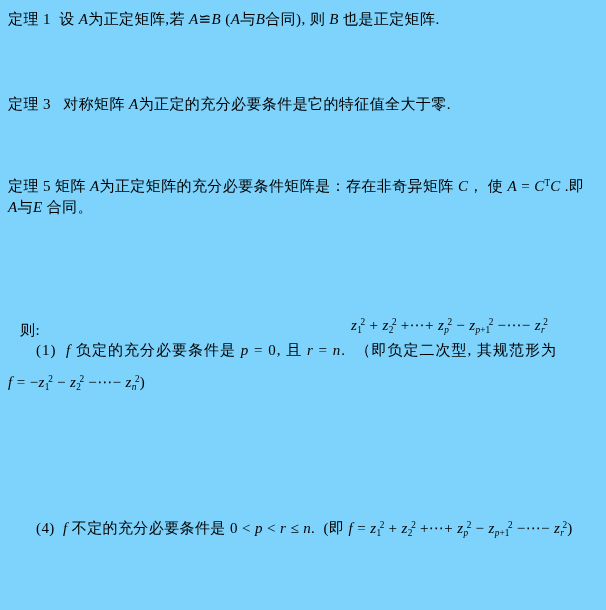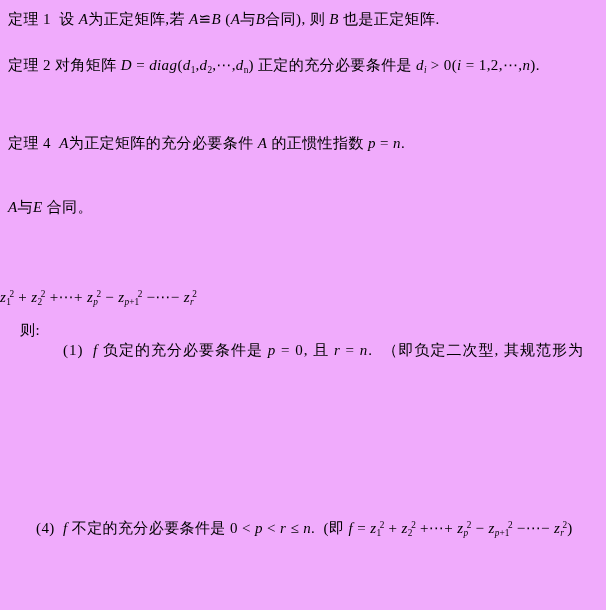--- a/index.html
+++ b/index.html
@@ -15,38 +15,39 @@
     overflow: hidden;
   }
   .line {
     position: absolute;
     left: 8px;
     white-space: pre;
     line-height: 20px;
   }
   .indent { left: 36px; }
   .then-indent { left: 20px; }
-  .center { left: 0; width: 548px; text-align: left; white-space: pre; }
-  .ls1 { letter-spacing: 1.0px; margin-left: 27px; }
+  .center { left: 0; width: 548px; text-align: right; white-space: pre; margin-top: 28px; }
+  .ls1 { letter-spacing: 1.0px; }
   .ls2 { letter-spacing: 1.4px; }
   i { font-style: italic; }
   sub, sup {
     font-size: 0.62em;
     line-height: 0;
     letter-spacing: 0;
   }
   sub { vertical-align: -0.35em; }
   sup { vertical-align: 0.55em; }
   sub + sup { margin-left: -0.15em; }
 </style>
 </head>
 <body>
 
-<div class="page" style="background: #f0abfc; color: rgb(0, 0, 0);">
+<div class="page" style="background: #7dd3fc; color: rgb(0, 0, 0);">
   <div class="line" style="top:9px">定理 1  设 <i>A</i>为正定矩阵,若 <i>A</i>≌<i>B</i> (<i>A</i>与<i>B</i>合同), 则 <i>B</i> 也是正定矩阵.</div>
-  <div class="line" style="top:55px">定理 2 对角矩阵 <i>D</i> = <i>diag</i>(<i>d</i><sub>1</sub>,<i>d</i><sub>2</sub>,⋯,<i>d</i><sub>n</sub>) 正定的充分必要条件是 <i>d</i><sub><i>i</i></sub> &gt; 0(<i>i</i> = 1,2,⋯,<i>n</i>).</div>
-  <div class="line" style="top:133px">定理 4  <i>A</i>为正定矩阵的充分必要条件 <i>A</i> 的正惯性指数 <i>p</i> = <i>n</i>.</div>
+  <div class="line" style="top:94px">定理 3   对称矩阵 <i>A</i>为正定的充分必要条件是它的特征值全大于零.</div>
+  <div class="line" style="top:176px">定理 5 矩阵 <i>A</i>为正定矩阵的充分必要条件矩阵是：存在非奇异矩阵 <i>C</i>， 使 <i>A</i> = <i>C</i><sup>T</sup><i>C</i> .即</div>
   <div class="line" style="top:197px"><i>A</i>与<i>E</i> 合同。</div>
   <div class="line center" style="top:287px"><i>z</i><sub>1</sub><sup>2</sup> + <i>z</i><sub>2</sub><sup>2</sup> +⋯+ <i>z</i><sub><i>p</i></sub><sup>2</sup> − <i>z</i><sub><i>p</i>+1</sub><sup>2</sup> −⋯− <i>z</i><sub><i>r</i></sub><sup>2</sup></div>
   <div class="line then-indent" style="top:320px">则:</div>
   <div class="line indent ls1" style="top:340px">(1)  <i>f</i> 负定的充分必要条件是 <i>p</i> = 0, 且 <i>r</i> = <i>n</i>.  （即负定二次型, 其规范形为</div>
+  <div class="line" style="top:372px"><i>f</i> = −<i>z</i><sub>1</sub><sup>2</sup> − <i>z</i><sub>2</sub><sup>2</sup> −⋯− <i>z</i><sub><i>n</i></sub><sup>2</sup>)</div>
   <div class="line indent" style="top:518px">(4)  <i>f</i> 不定的充分必要条件是 0 &lt; <i>p</i> &lt; <i>r</i> ≤ <i>n</i>.  (即 <i>f</i> = <i>z</i><sub>1</sub><sup>2</sup> + <i>z</i><sub>2</sub><sup>2</sup> +⋯+ <i>z</i><sub><i>p</i></sub><sup>2</sup> − <i>z</i><sub><i>p</i>+1</sub><sup>2</sup> −⋯− <i>z</i><sub><i>r</i></sub><sup>2</sup>)</div>
 </div>
 
 </body></html>

